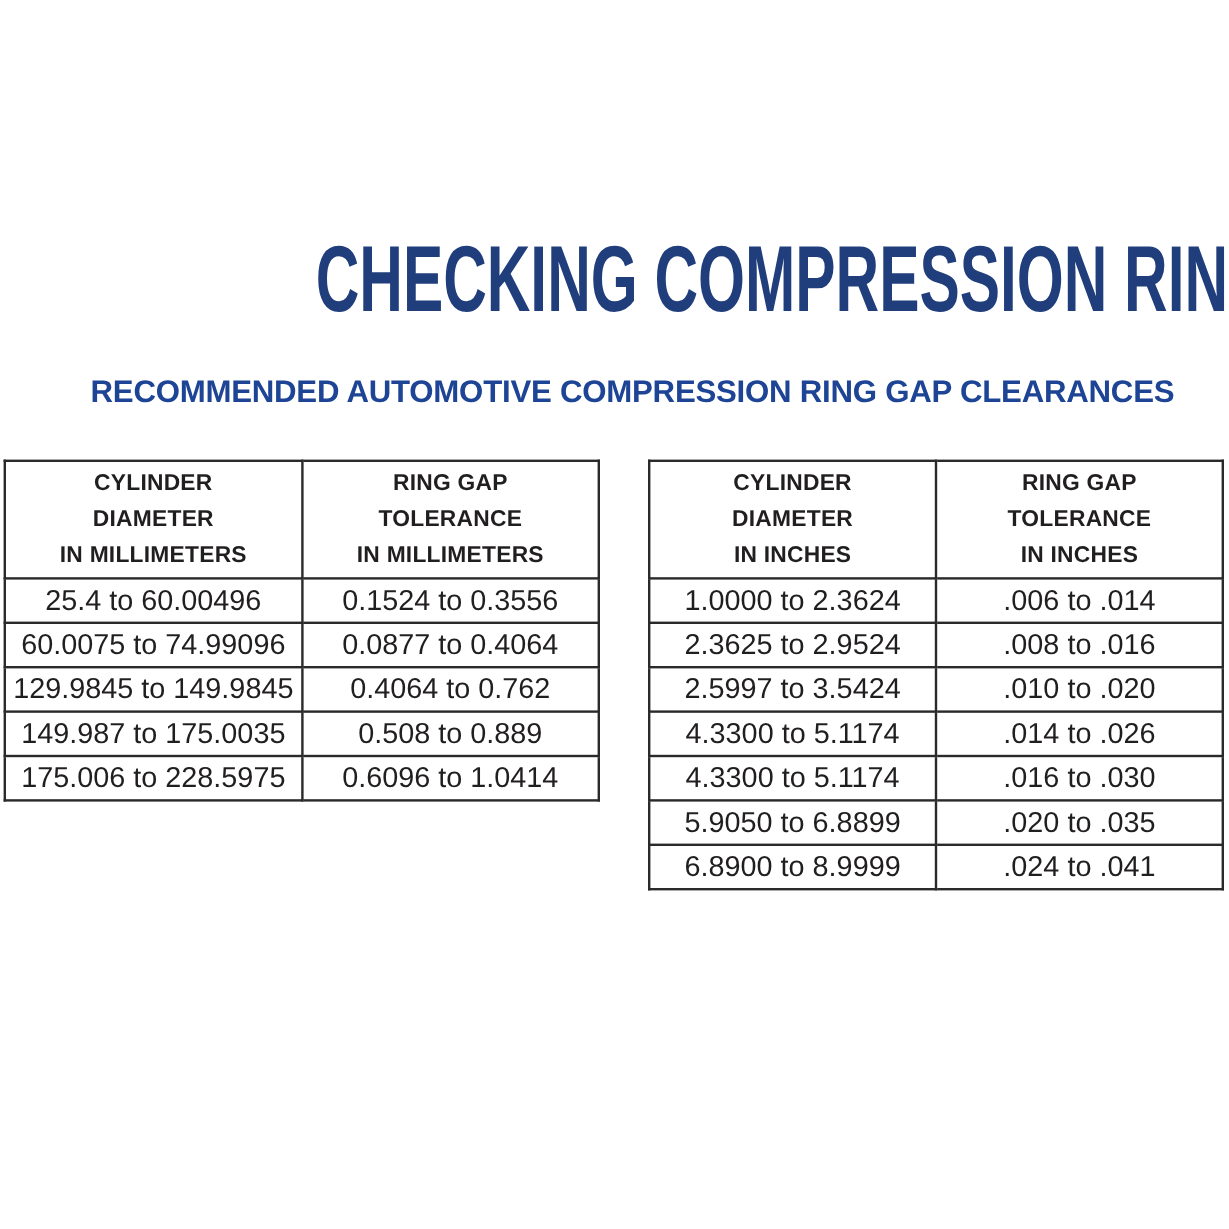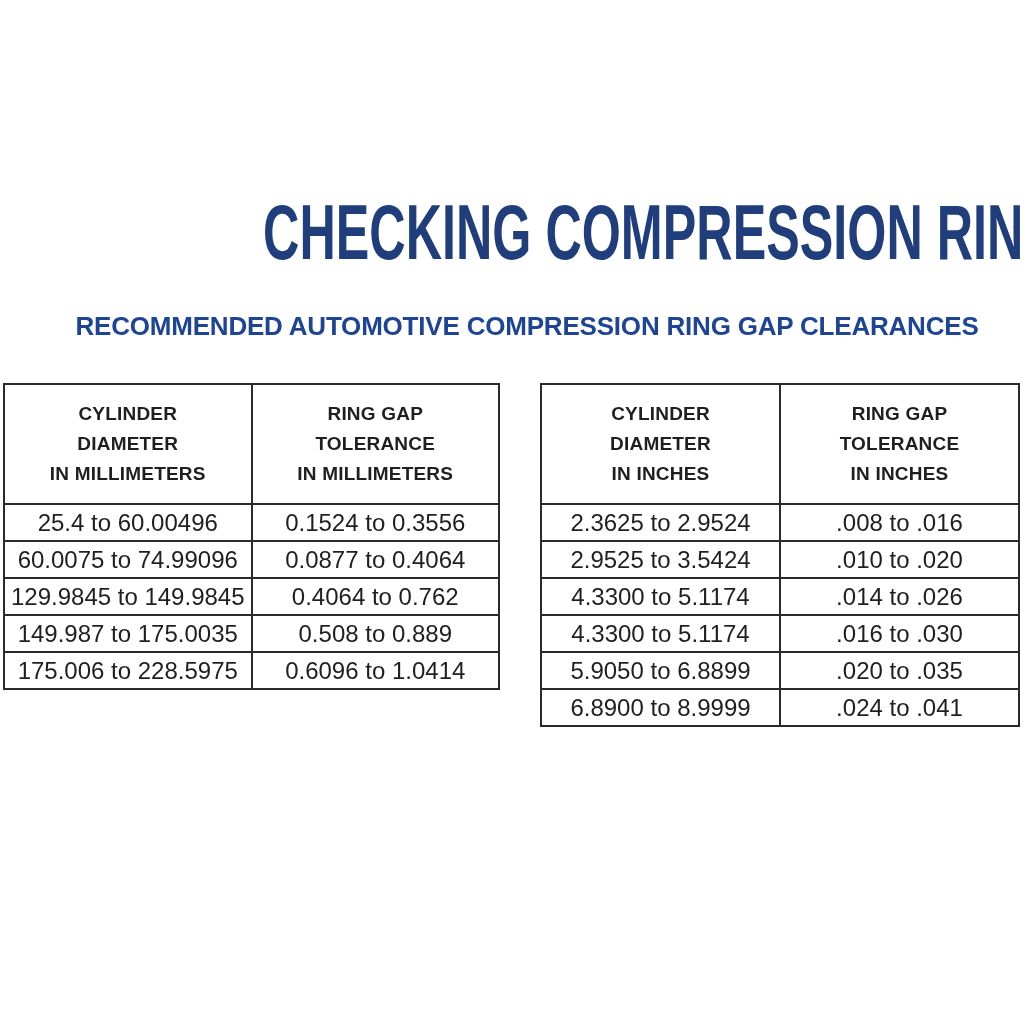--- a/index.html
+++ b/index.html
@@ -67,21 +67,21 @@
   table.gap-table.metric { left: 3px;   width: 497px; }
   table.gap-table.inches { left: 540px; width: 480px; }
   .gap-table th, .gap-table td {
     border: 2px solid var(--border-color);
     color: var(--text-color);
     text-align: center;
     vertical-align: middle;
     padding: 0;
   }
   .gap-table thead th {
-    height: 120px;
+    height: 98px;
     font-size: 19px;
     font-weight: 700;
     line-height: 30px;
     letter-spacing: 0.2px;
   }
   .gap-table tbody td {
     height: 37px;
     font-size: 24px;
     font-weight: 400;
   }
@@ -146,25 +146,29 @@
             </th>
             <th>
               <div>RING GAP</div>
               <div>TOLERANCE</div>
               <div>IN INCHES</div>
             </th>
           </tr>
       </thead>
       <tbody>
           <tr>
+            <td>1.0000 to 2.3624</td>
+            <td>.006 to .014</td>
+          </tr>
+          <tr>
             <td>2.3625 to 2.9524</td>
             <td>.008 to .016</td>
           </tr>
           <tr>
-            <td>2.9525 to 3.5424</td>
+            <td>2.5997 to 3.5424</td>
             <td>.010 to .020</td>
           </tr>
           <tr>
             <td>4.3300 to 5.1174</td>
             <td>.014 to .026</td>
           </tr>
           <tr>
             <td>4.3300 to 5.1174</td>
             <td>.016 to .030</td>
           </tr>

